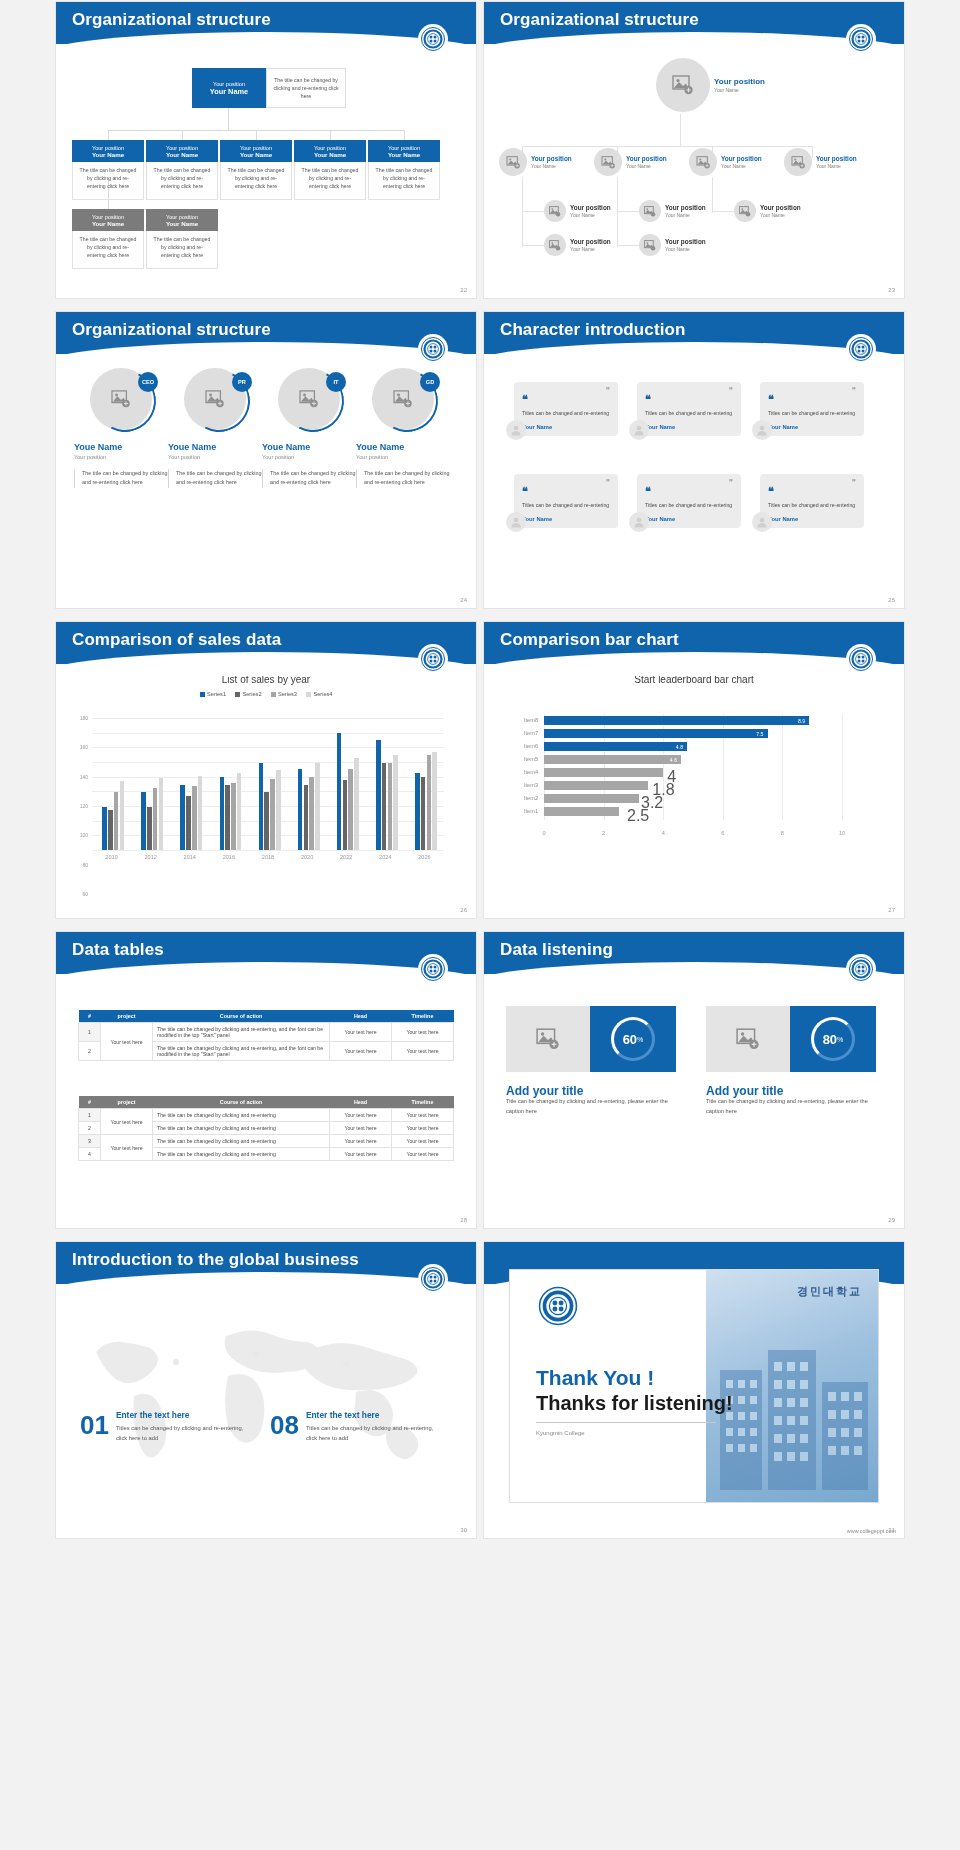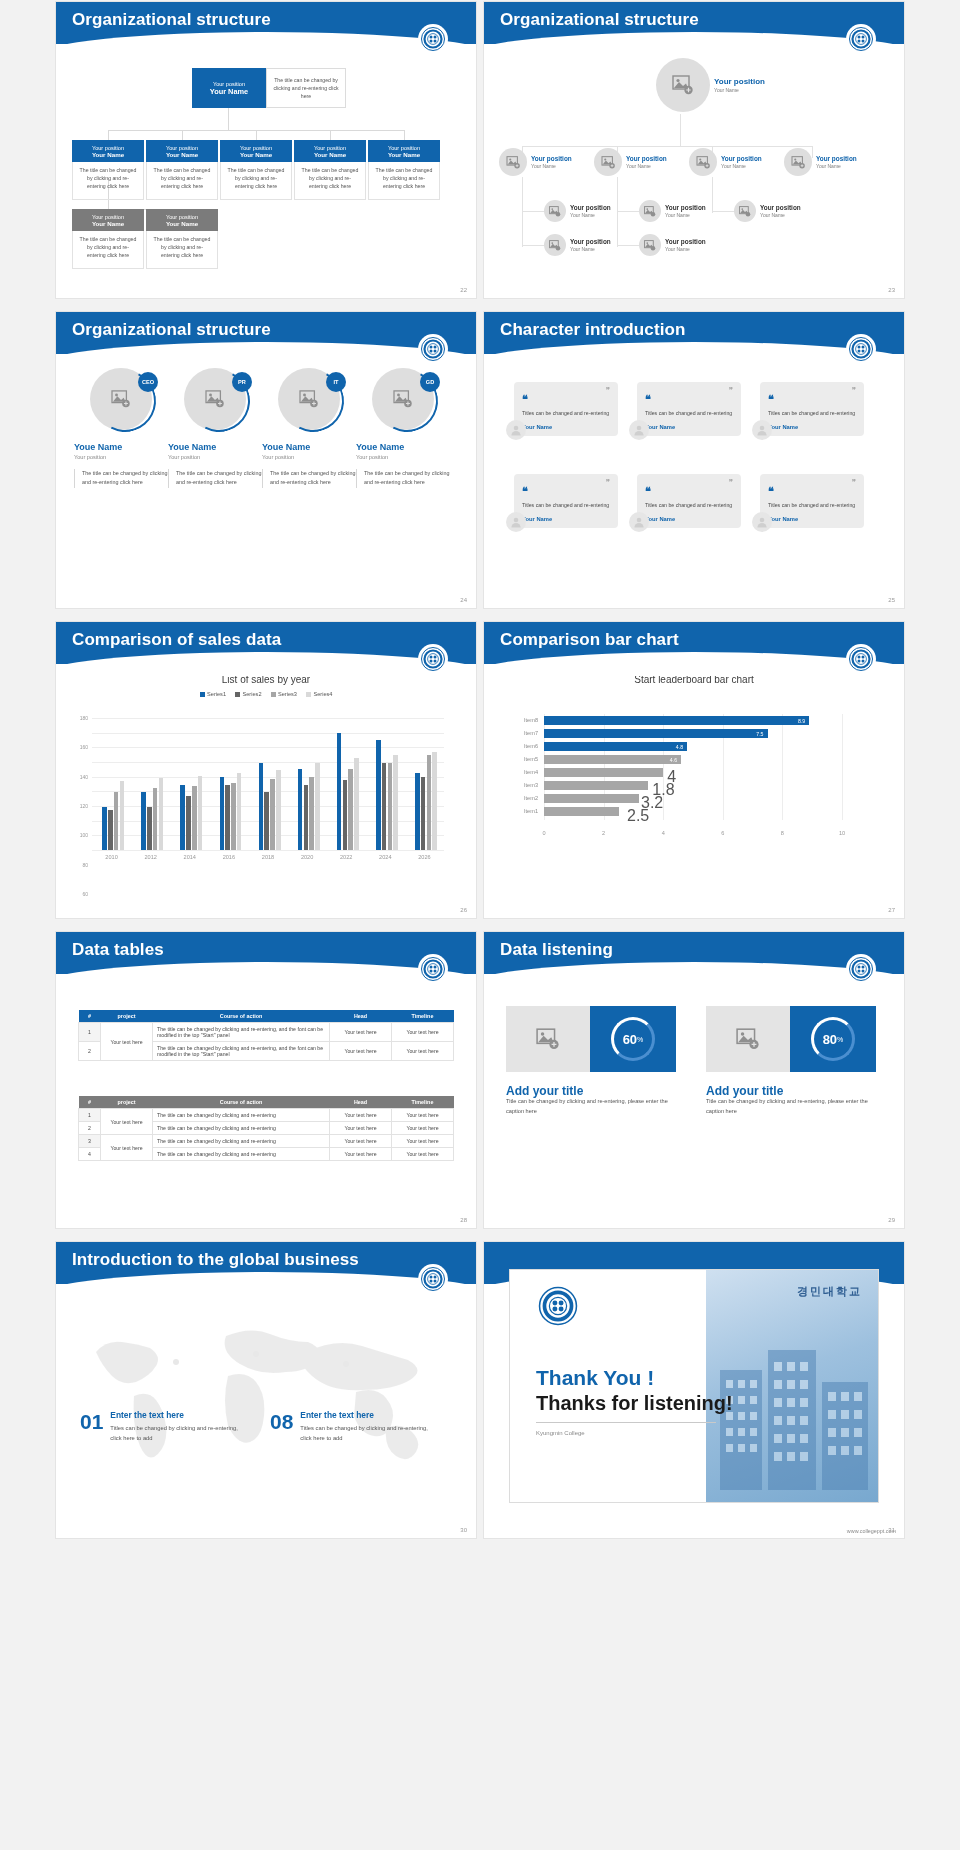--- a/index.html
+++ b/index.html
@@ -143,21 +143,21 @@
   .dial { width:44px; height:44px; border-radius:50%; border:3.2px solid #ffffff;
           border-right-color:#4b8fd0; border-bottom-color:#4b8fd0;
           display:flex; align-items:center; justify-content:center; color:#fff; }
   .dial b { font-size:13px; }
   .dial span { font-size:7px; }
   .dc-title { position:absolute; font-size:12px; font-weight:bold; color:#1064ac; }
   .dc-text { position:absolute; font-size:5.6px; color:#555; line-height:1.75; width:172px; }
 
   
   .map { position:absolute; left:0; top:50px; width:420px; height:200px; opacity:.5; }
-  .num { font-size:21px; font-weight:bold; color:#1064ac; }
+  .num { font-size:26px; font-weight:bold; color:#1064ac; }
   .g-title { font-size:8.4px; font-weight:bold; color:#1064ac; }
   .g-text { font-size:5.8px; color:#555; line-height:1.8; }
   .ty-band { position:absolute; left:0; top:0; width:100%; height:42px; background:#1064ac; }
   .ty-band::after { content:""; position:absolute; left:-4%; top:30px; width:108%; height:24px;
       background:#fff; border-radius:52% 52% 0 0 / 100% 100% 0 0; }
   .ty-card { position:absolute; left:26px; top:28px; width:368px; height:232px;
              background:#fff; box-shadow:0 0 0 1px #dcdcdc; overflow:hidden; }
   .ty-photo { position:absolute; right:0; top:0; width:172px; height:232px;
               background:linear-gradient(160deg,#cfe0f0 0%,#9dc0de 45%,#78a8cf 100%); }
   .ty-thanks { position:absolute; left:26px; top:96px; font-size:21px; font-weight:bold; color:#1064ac; }

